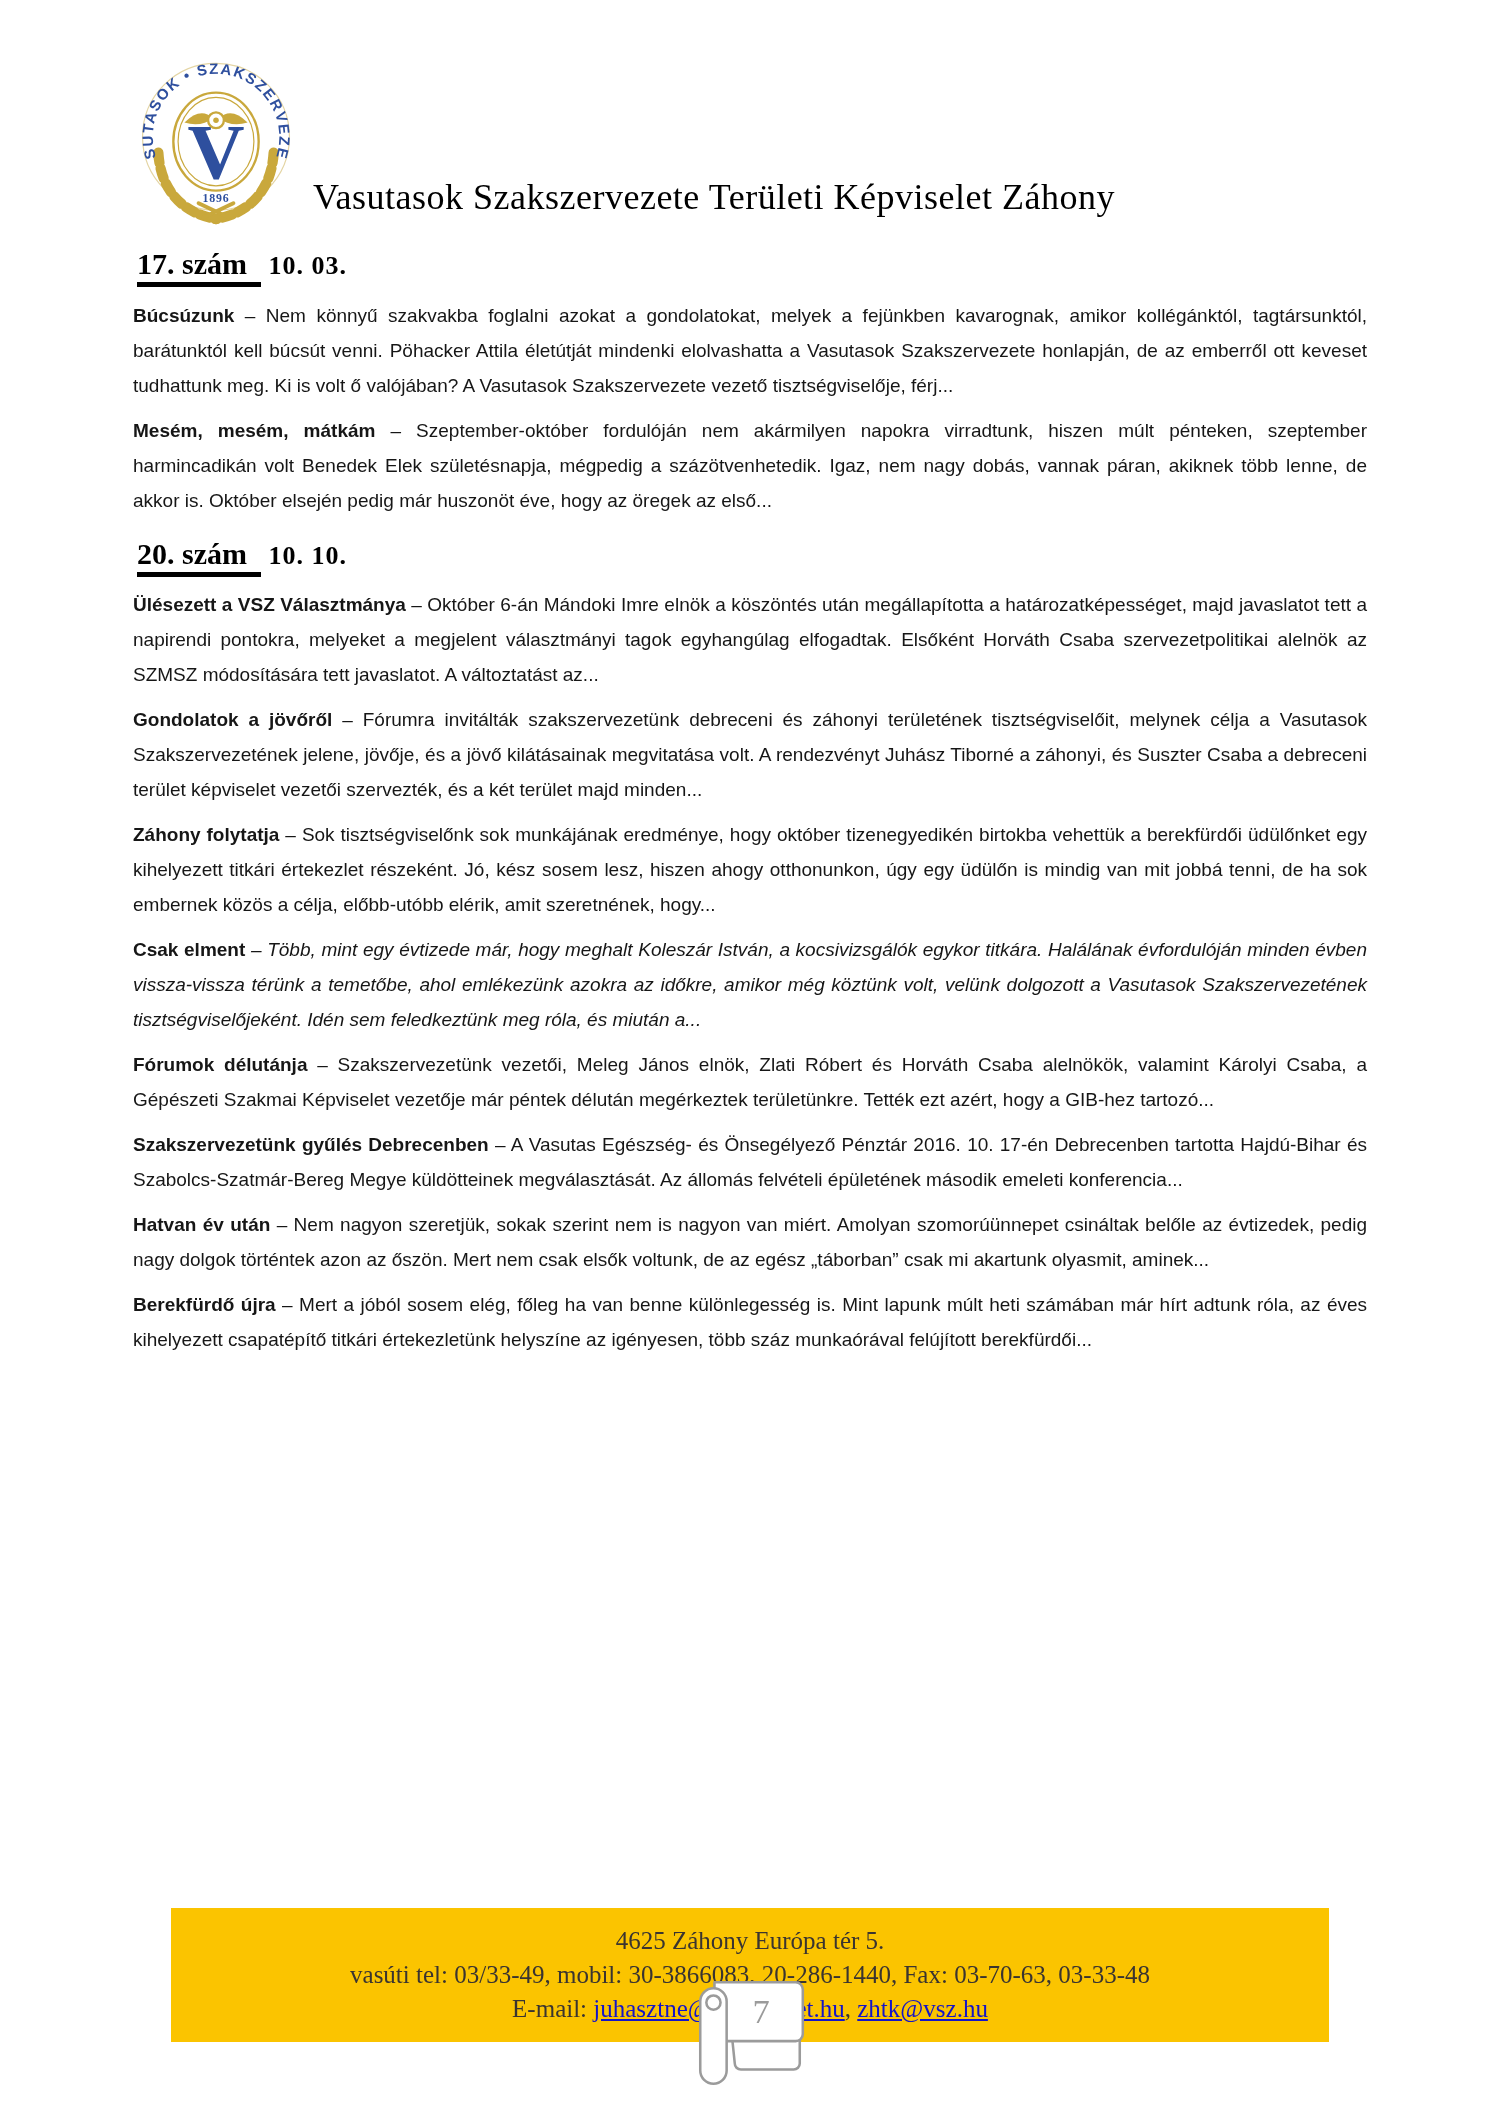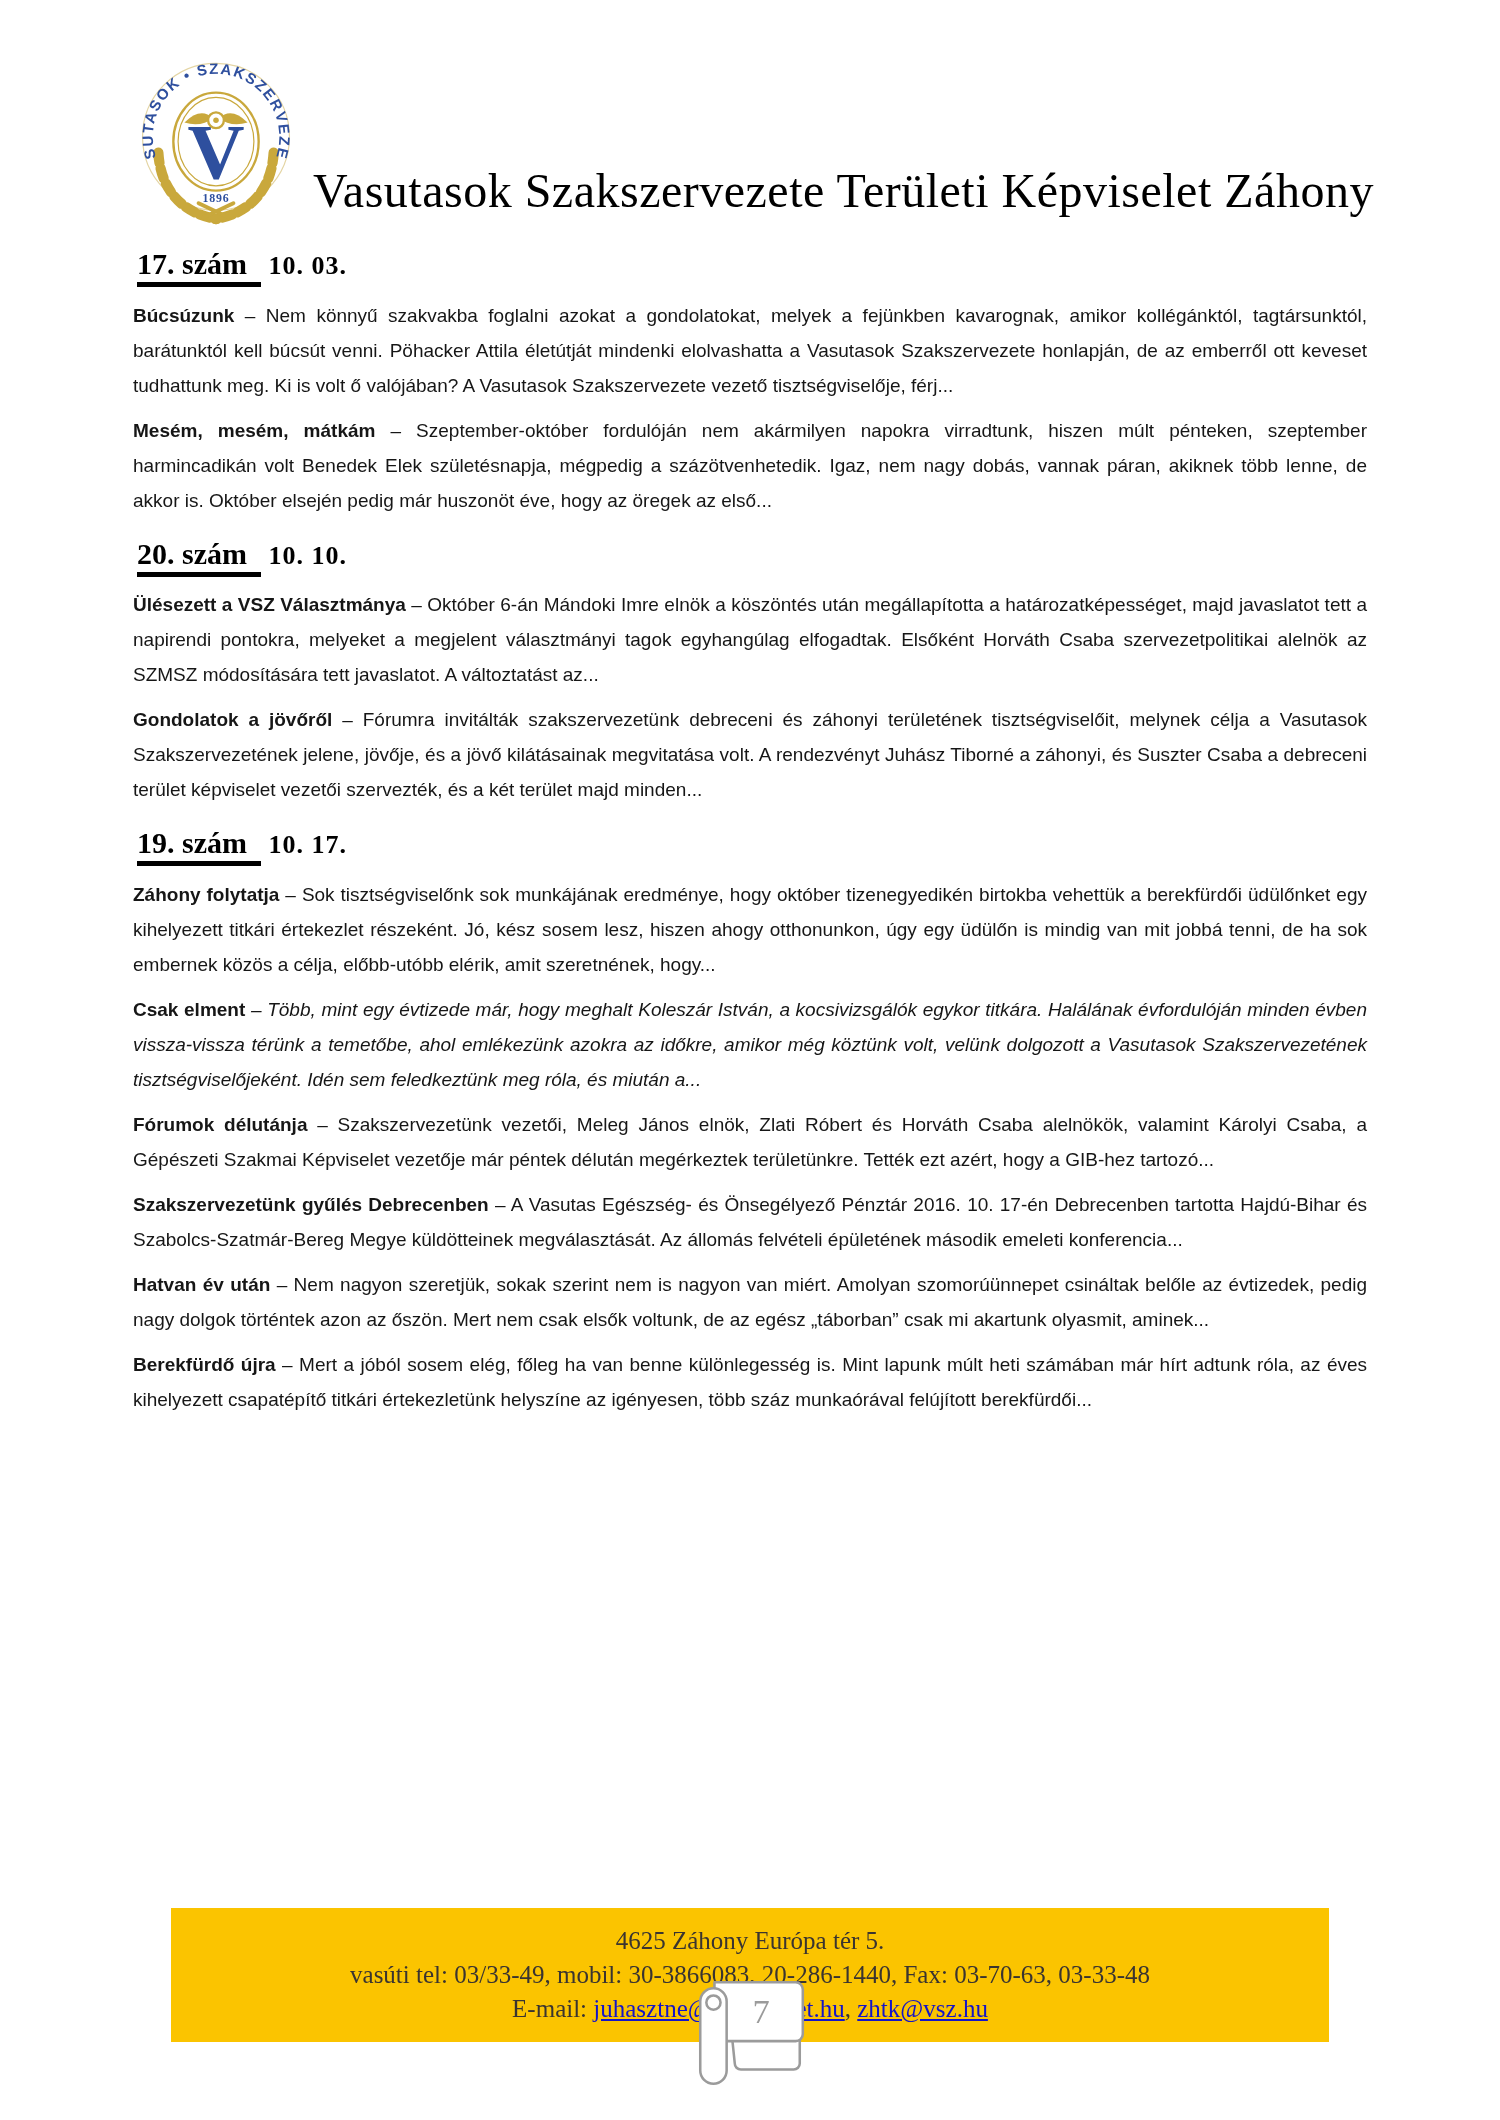--- a/index.html
+++ b/index.html
@@ -19,21 +19,21 @@
     overflow:hidden;
     font-family:"Liberation Sans", sans-serif;
     color:#161616;
   }
   
   .masthead{ display:flex; align-items:flex-end; margin-bottom:2px; }
   .logo{ width:158px; height:176px; flex:none; margin-left:4px; }
   .page-title{
     font-family:"Liberation Serif", serif;
     font-weight:normal;
-    font-size:48px;
+    font-size:36px;
     color:#000;
     margin:0 12px 10px 18px;
     white-space:nowrap;
     letter-spacing:0.5px;
   }
   .logo-blue-fill{ fill:var(--logo-blue,#2E4F9E); }
   .logo-gold-stroke{ stroke:var(--logo-gold,#C9A83C); }
   .logo-gold-fill{ fill:var(--logo-gold,#C9A83C); }
   
   .section-heading{
@@ -116,21 +116,20 @@
         <h2 class="section-heading"><span class="section-number">17. szám</span> <span class="section-date">10. 03.</span></h2>
         <p class="article-paragraph"><b class="article-lead">Búcsúzunk</b> <span class="article-text">– Nem könnyű szakvakba foglalni azokat a gondolatokat, melyek a fejünkben kavarognak, amikor kollégánktól, tagtársunktól, barátunktól kell búcsút venni. Pöhacker Attila életútját mindenki elolvashatta a Vasutasok Szakszervezete honlapján, de az emberről ott keveset tudhattunk meg. Ki is volt ő valójában? A Vasutasok Szakszervezete vezető tisztségviselője, férj...</span></p>
         <p class="article-paragraph"><b class="article-lead">Mesém, mesém, mátkám</b> <span class="article-text">– Szeptember-október fordulóján nem akármilyen napokra virradtunk, hiszen múlt pénteken, szeptember harmincadikán volt Benedek Elek születésnapja, mégpedig a százötvenhetedik. Igaz, nem nagy dobás, vannak páran, akiknek több lenne, de akkor is. Október elsején pedig már huszonöt éve, hogy az öregek az első...</span></p>
       </section>
       <section>
         <h2 class="section-heading"><span class="section-number">20. szám</span> <span class="section-date">10. 10.</span></h2>
         <p class="article-paragraph"><b class="article-lead">Ülésezett a VSZ Választmánya</b> <span class="article-text">– Október 6-án Mándoki Imre elnök a köszöntés után megállapította a határozatképességet, majd javaslatot tett a napirendi pontokra, melyeket a megjelent választmányi tagok egyhangúlag elfogadtak. Elsőként Horváth Csaba szervezetpolitikai alelnök az SZMSZ módosítására tett javaslatot. A változtatást az...</span></p>
         <p class="article-paragraph"><b class="article-lead">Gondolatok a jövőről</b> <span class="article-text">– Fórumra invitálták szakszervezetünk debreceni és záhonyi területének tisztségviselőit, melynek célja a Vasutasok Szakszervezetének jelene, jövője, és a jövő kilátásainak megvitatása volt. A rendezvényt Juhász Tiborné a záhonyi, és Suszter Csaba a debreceni terület képviselet vezetői szervezték, és a két terület majd minden...</span></p>
       </section>
       <section>
-        <h2 class="section-heading"><span class="section-number">19. szám</span> <span class="section-date">10. 17.</span></h2>
         <p class="article-paragraph"><b class="article-lead">Záhony folytatja</b> <span class="article-text">– Sok tisztségviselőnk sok munkájának eredménye, hogy október tizenegyedikén birtokba vehettük a berekfürdői üdülőnket egy kihelyezett titkári értekezlet részeként. Jó, kész sosem lesz, hiszen ahogy otthonunkon, úgy egy üdülőn is mindig van mit jobbá tenni, de ha sok embernek közös a célja, előbb-utóbb elérik, amit szeretnének, hogy...</span></p>
         <p class="article-paragraph italic"><b class="article-lead">Csak elment</b> <span class="article-text">– Több, mint egy évtizede már, hogy meghalt Koleszár István, a kocsivizsgálók egykor titkára. Halálának évfordulóján minden évben vissza-vissza térünk a temetőbe, ahol emlékezünk azokra az időkre, amikor még köztünk volt, velünk dolgozott a Vasutasok Szakszervezetének tisztségviselőjeként. Idén sem feledkeztünk meg róla, és miután a...</span></p>
         <p class="article-paragraph"><b class="article-lead">Fórumok délutánja</b> <span class="article-text">– Szakszervezetünk vezetői, Meleg János elnök, Zlati Róbert és Horváth Csaba alelnökök, valamint Károlyi Csaba, a Gépészeti Szakmai Képviselet vezetője már péntek délután megérkeztek területünkre. Tették ezt azért, hogy a GIB-hez tartozó...</span></p>
       </section>
       <section>
         <p class="article-paragraph"><b class="article-lead">Szakszervezetünk gyűlés Debrecenben</b> <span class="article-text">– A Vasutas Egészség- és Önsegélyező Pénztár 2016. 10. 17-én Debrecenben tartotta Hajdú-Bihar és Szabolcs-Szatmár-Bereg Megye küldötteinek megválasztását. Az állomás felvételi épületének második emeleti konferencia...</span></p>
         <p class="article-paragraph"><b class="article-lead">Hatvan év után</b> <span class="article-text">– Nem nagyon szeretjük, sokak szerint nem is nagyon van miért. Amolyan szomorúünnepet csináltak belőle az évtizedek, pedig nagy dolgok történtek azon az őszön. Mert nem csak elsők voltunk, de az egész „táborban” csak mi akartunk olyasmit, aminek...</span></p>
         <p class="article-paragraph"><b class="article-lead">Berekfürdő újra</b> <span class="article-text">– Mert a jóból sosem elég, főleg ha van benne különlegesség is. Mint lapunk múlt heti számában már hírt adtunk róla, az éves kihelyezett csapatépítő titkári értekezletünk helyszíne az igényesen, több száz munkaórával felújított berekfürdői...</span></p>
       </section>
     </main>

